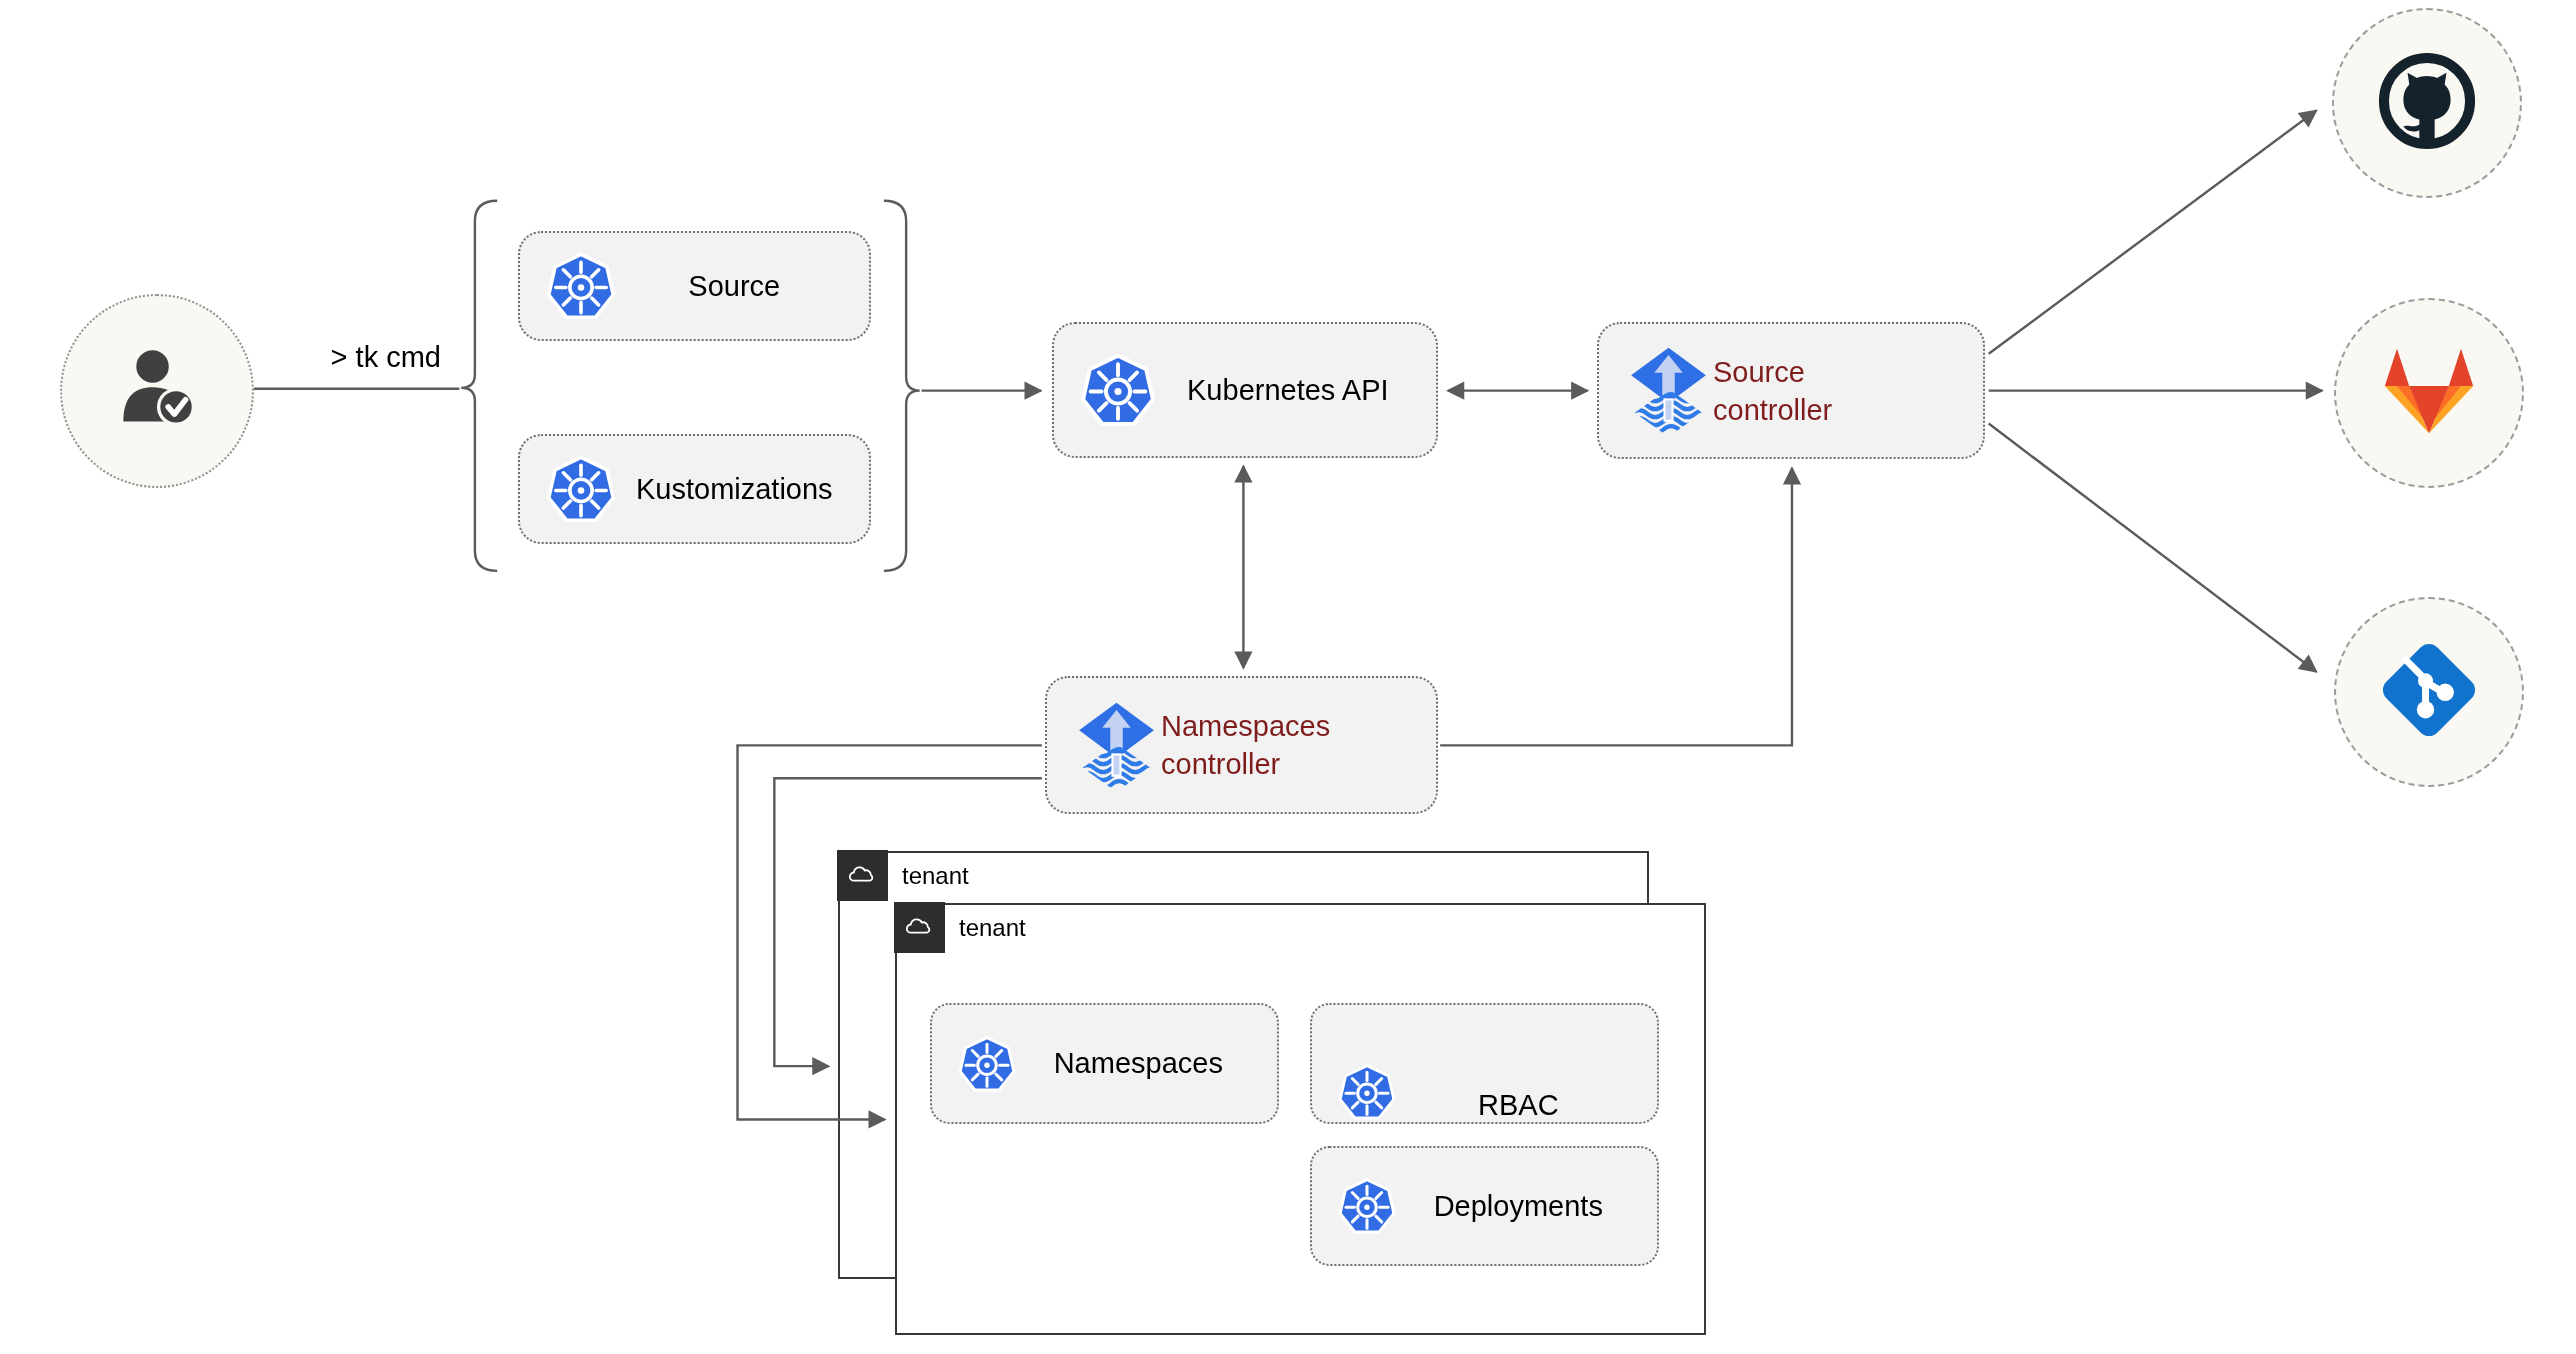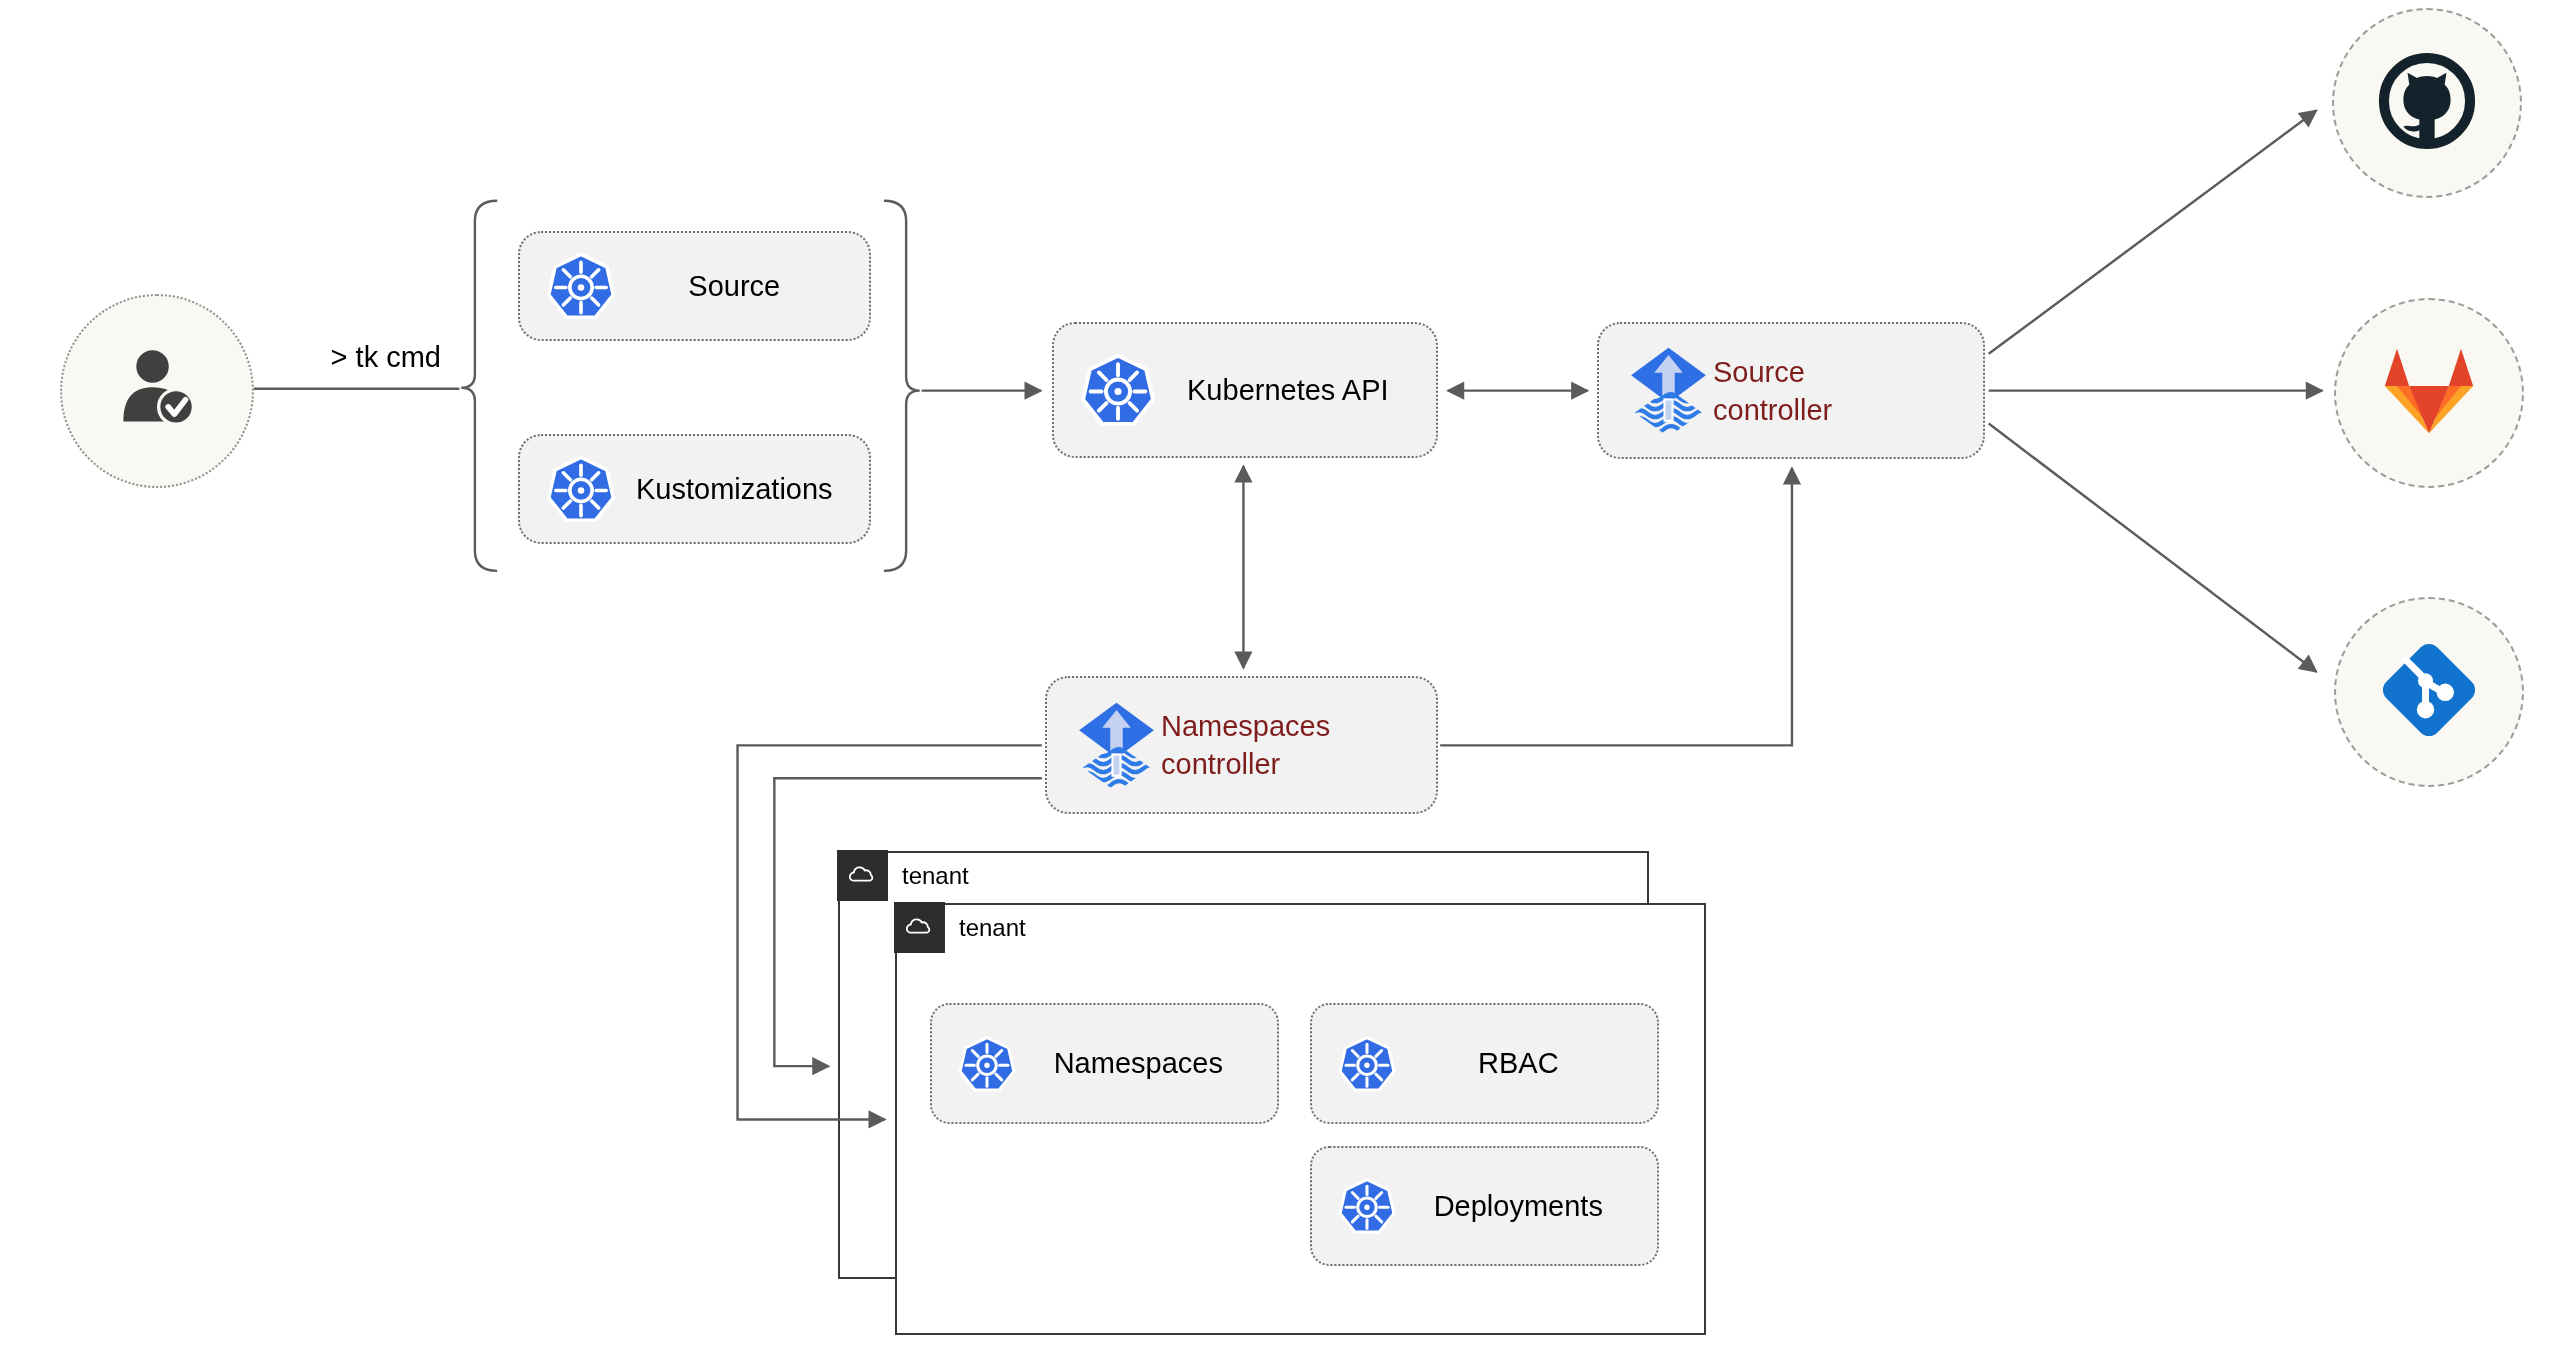--- a/index.html
+++ b/index.html
@@ -34,21 +34,21 @@
   .t-back{left:838px;top:851px;width:811px;height:428px;z-index:1;}
   .t-front{left:895px;top:903px;width:811px;height:432px;z-index:2;}
 
   
   .n-sources       {left:518px;top:231px;width:353px;height:110px;}
   .n-kustomizations{left:518px;top:434px;width:353px;height:110px;}
   .n-k8sapi        {left:1052px;top:322px;width:386px;height:136px;}
   .n-sourcectl     {left:1597px;top:322px;width:388px;height:137px;}
   .n-kustomizectl  {left:1045px;top:676px;width:393px;height:138px;}
   .n-namespaces    {left:930px; top:1003px;width:349px;height:121px;border-radius:19.4px;}
-  .n-rbac          {left:1310px;top:1003px;width:349px;height:121px;border-radius:19.4px;}
+  .n-rbac          {left:1310px;top:1003px;width:349px;height:121px;border-radius:19.4px;align-items:flex-end;}
   .n-crds          {left:930px; top:1146px;width:349px;height:120px;border-radius:19.4px;}
   .n-deployments   {left:1310px;top:1146px;width:349px;height:120px;border-radius:19.4px;}
 
   .c-user  {left:60px;  top:294px;width:194px;height:194px;}
   .c-github{left:2332px;top:7.8px;  width:190px;height:190px;}
   .c-gitlab{left:2334px;top:298px;width:190px;height:190px;}
   .c-git   {left:2334px;top:597px;width:190px;height:190px;}
 
   .cli-pos{left:286px;top:341px;}
 </style>

